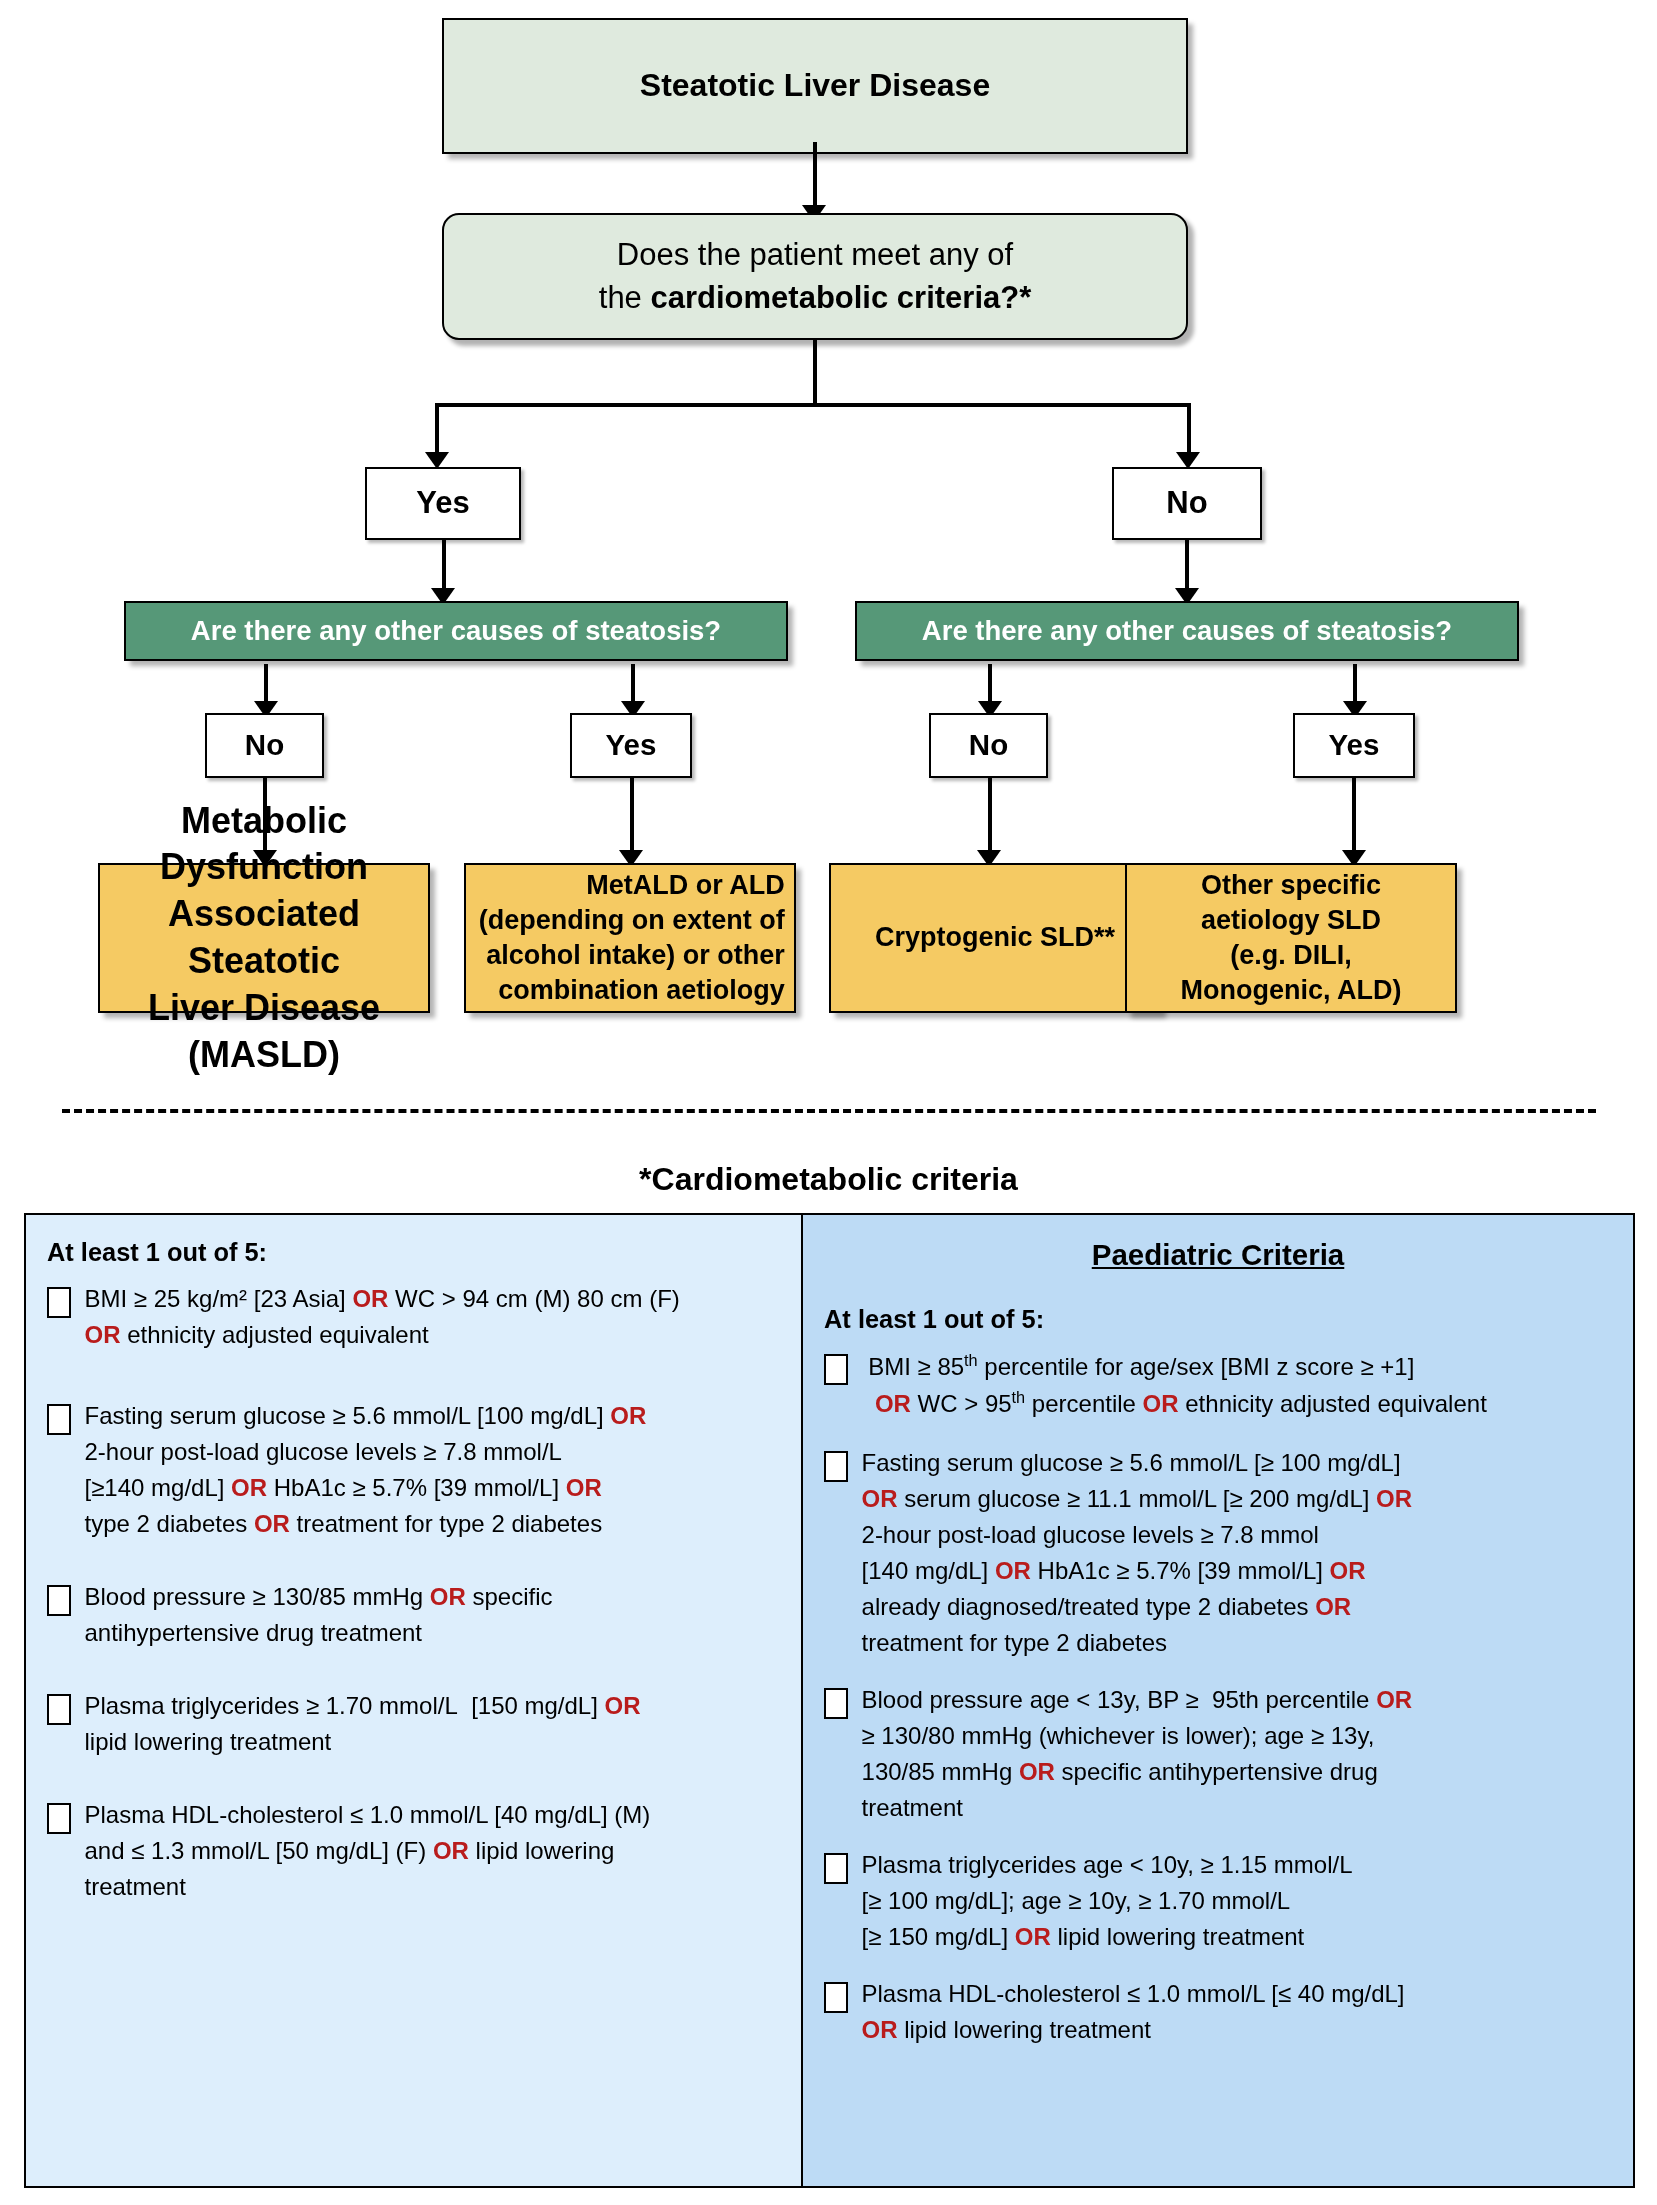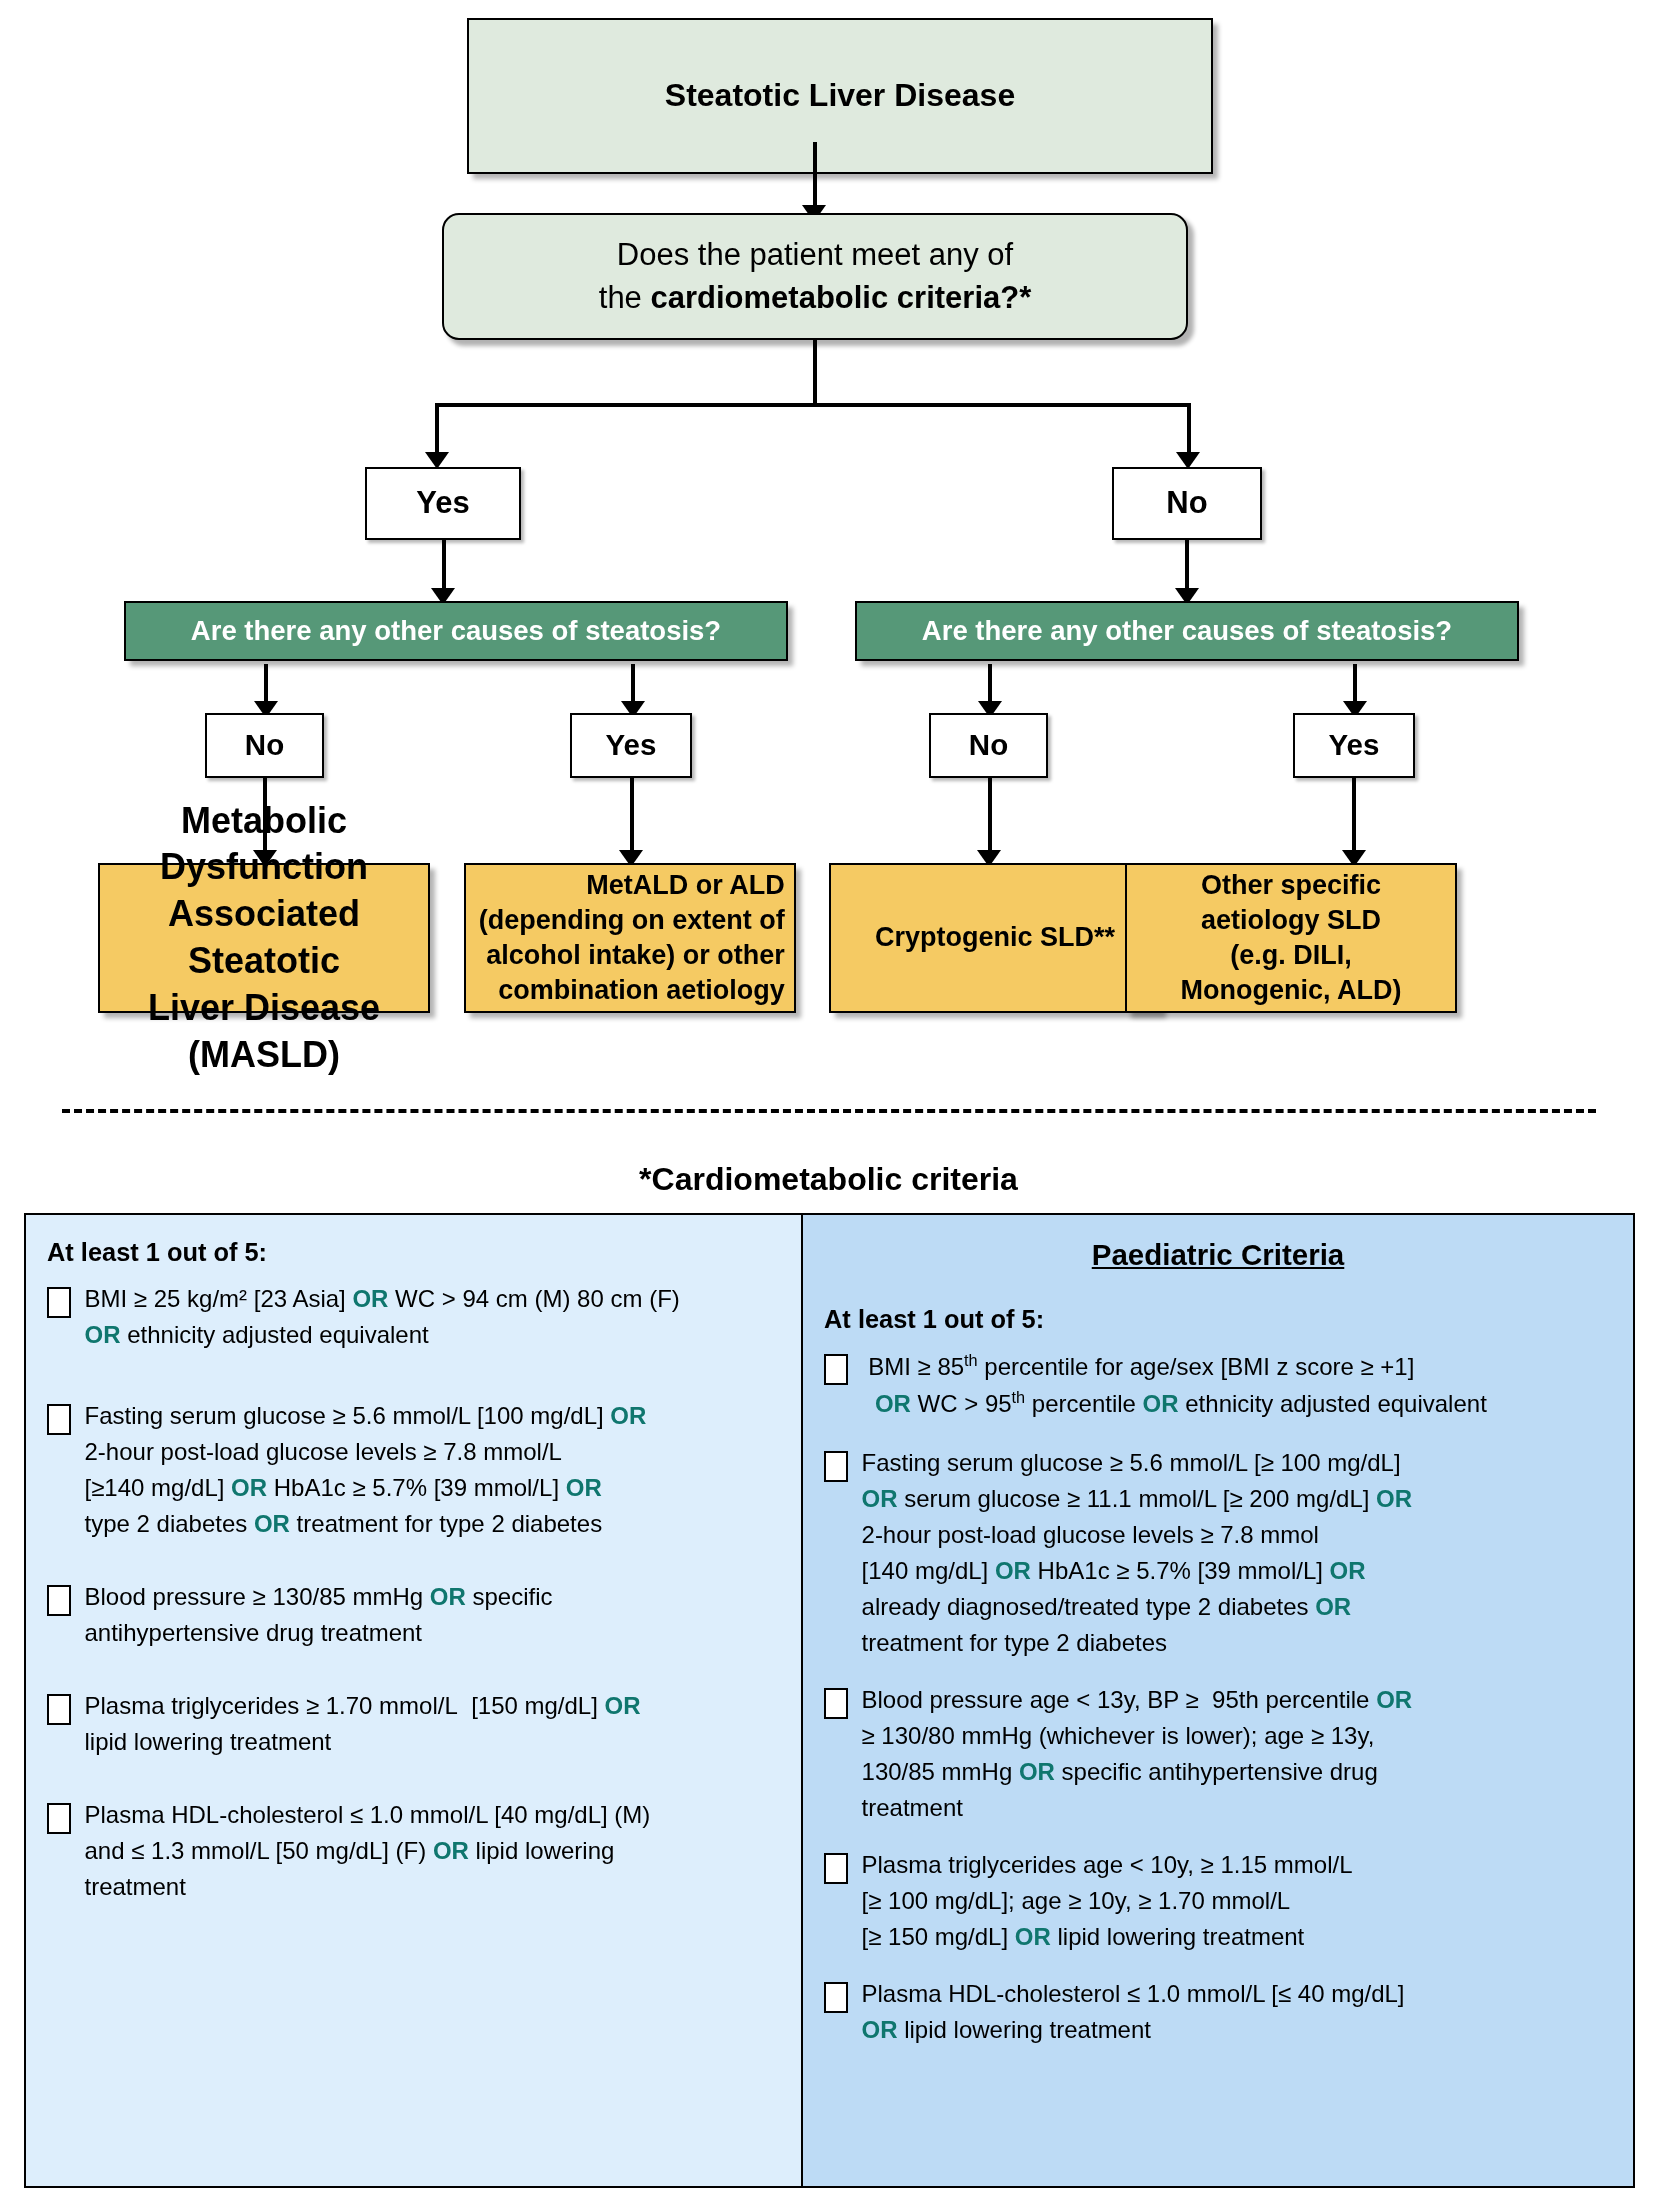--- a/index.html
+++ b/index.html
@@ -142,38 +142,38 @@
     background: #ffffff;
     margin-right: 13.5px;
     margin-top: 6.2px;
   }
   .crit-text {
     font-size: 24px;
     line-height: 1.50;
     flex: 1;
   }
   .crit-text .or {
-    color: #0f766e;
+    color: #b91c1c;
     font-weight: bold;
   }
   .crit-text sup {
     font-size: 0.68em;
     vertical-align: super;
   }
   .adult .crit-item { margin-bottom: 37px; }
   .adult .crit-item.c1 { margin-bottom: 45px; }
   .paed .crit-item { margin-bottom: 21px; }
   .paed .crit-item.p1 { margin-bottom: 23px; }
 </style>
 </head>
 <body>
 
 <div id="flowchart">
 
-  <div class="node node-green" style="left:467px; top:17.6px; width:746px; height:156px;">
+  <div class="node node-green" style="left:442px; top:17.6px; width:746px; height:136px;">
     <div class="inner">
       <div style="font-size:32px; font-weight:bold;">Steatotic Liver Disease</div>
     </div>
   </div>
 
   <div class="vline" style="left:813px; top:142px; height:67px;"></div>
   <div class="arrowhead" style="left:802px; top:205px;"></div>
 
   <div class="node node-green" style="left:442px; top:213px; width:746px; height:127px;border-radius:17px;">
     <div class="inner">

